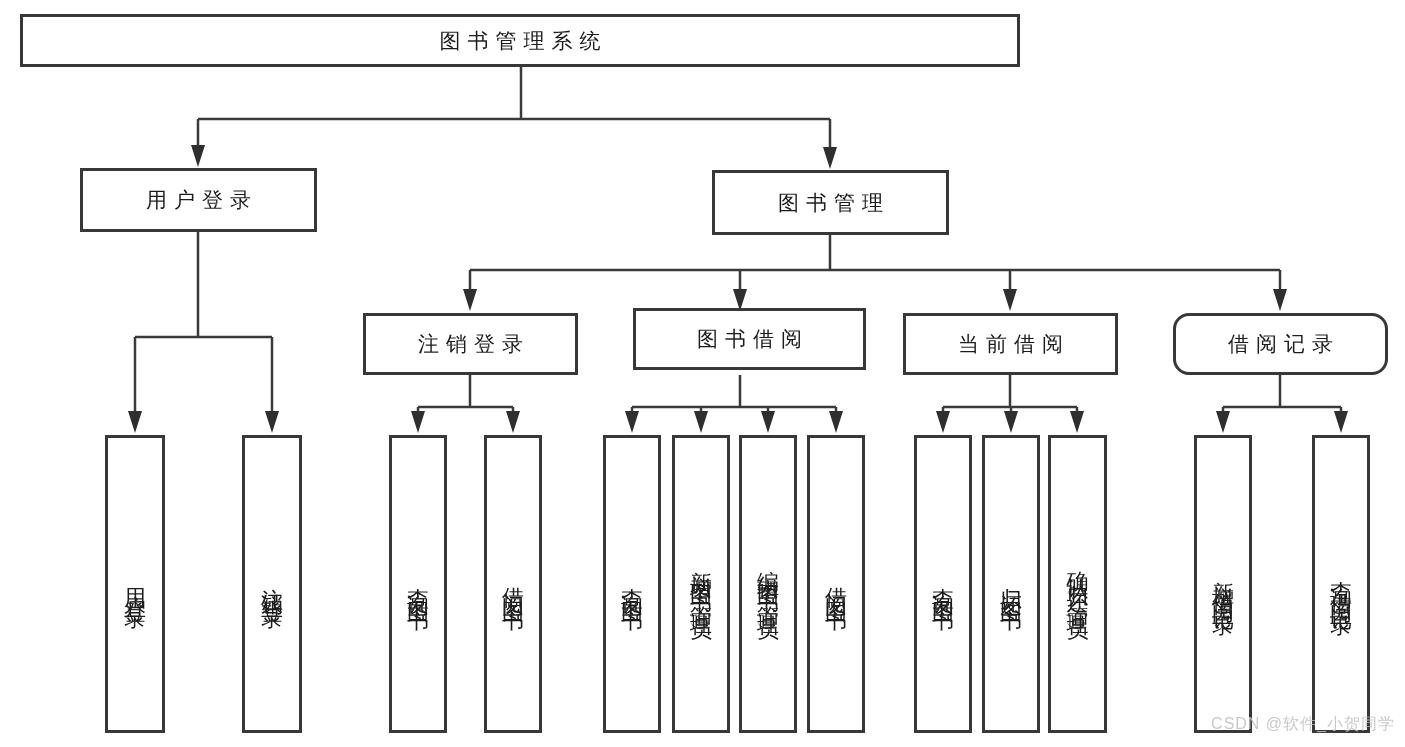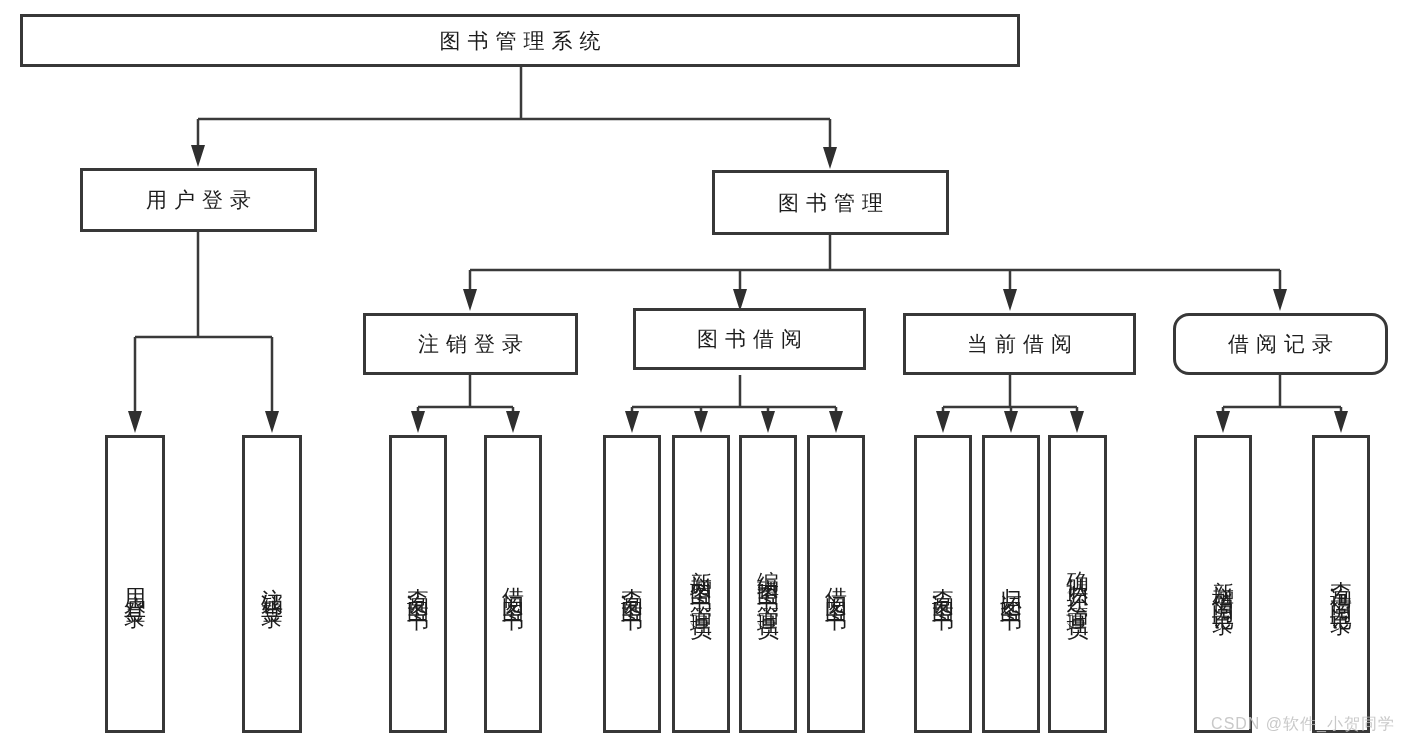--- a/index.html
+++ b/index.html
@@ -19,21 +19,21 @@
     font-size:22px;letter-spacing:7px;line-height:1;white-space:nowrap;
   }
   
   .n-root{left:20px;top:14px;width:1000px;height:53px;}
   
   .n-l2a{left:80px;top:168px;width:237px;height:64px;}
   .n-l2b{left:712px;top:170px;width:237px;height:65px;}
   
   .n-l3a{left:363px;top:313px;width:215px;height:62px;}
   .n-l3b{left:633px;top:308px;width:233px;height:62px;}
-  .n-l3c{left:903px;top:313px;width:233px;height:62px;}
+  .n-l3c{left:903px;top:313px;width:215px;height:62px;}
   .n-l3d{left:1173px;top:313px;width:215px;height:62px;border-radius:16px;}
   
   .leaf{top:435px;height:298px;}
   .n-f01{left:105px;width:60px;}
   .n-f02{left:242px;width:60px;}
   .n-f03{left:389px;width:58px;}
   .n-f04{left:484px;width:58px;}
   .n-f05{left:603px;width:58px;}
   .n-f06{left:672px;width:58px;}
   .n-f07{left:739px;width:58px;}

